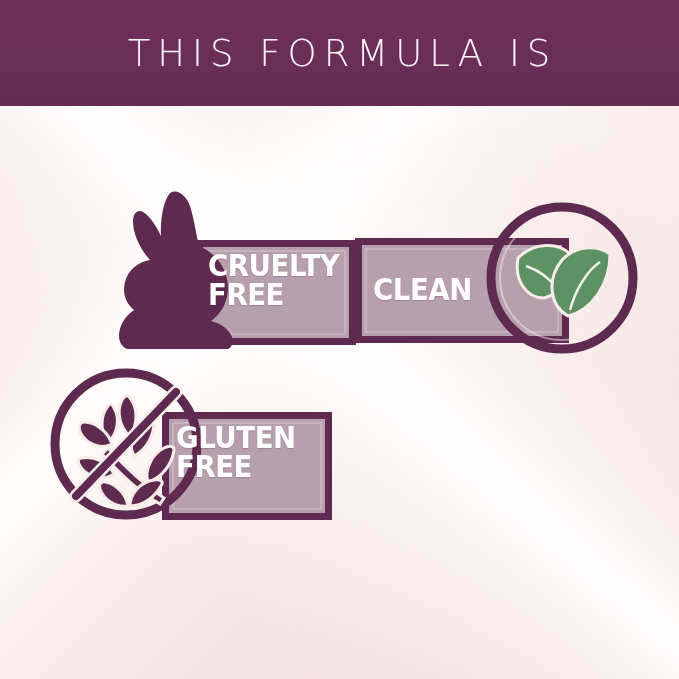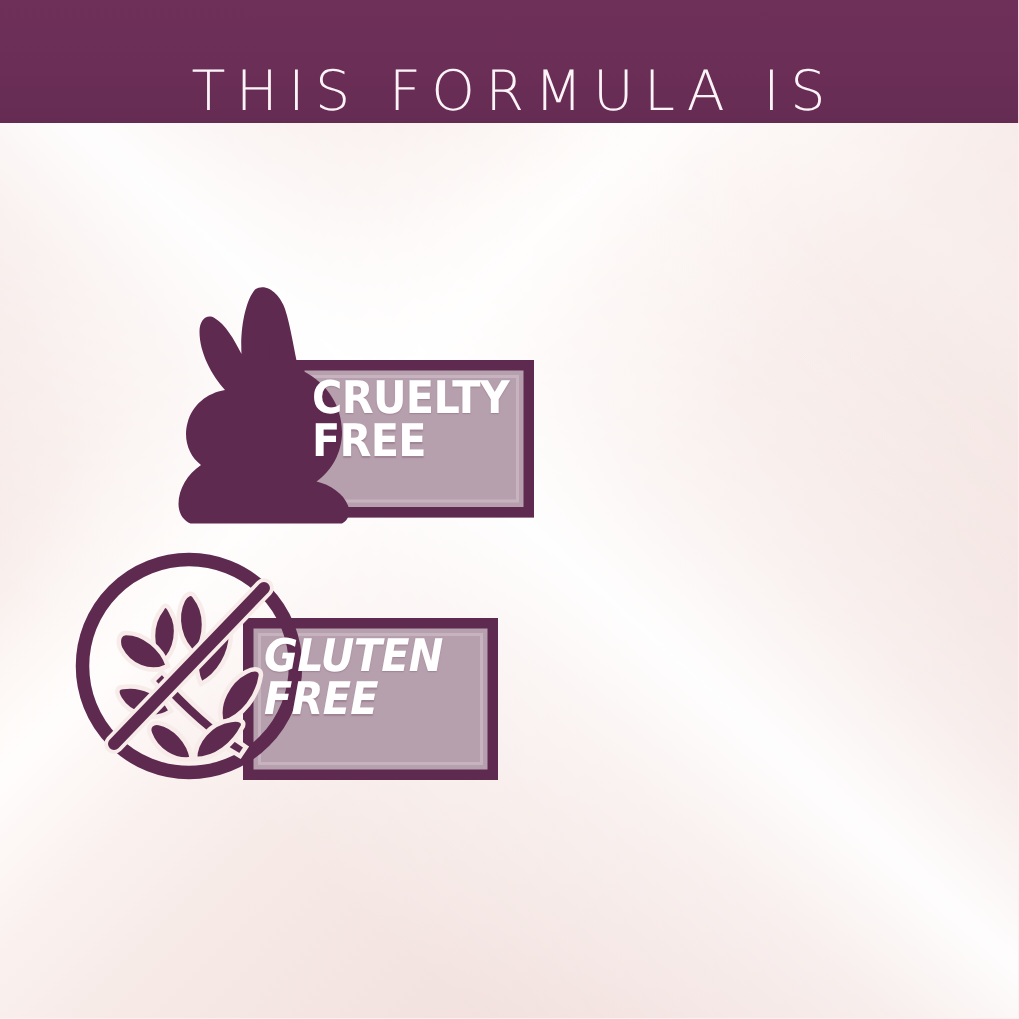--- a/index.html
+++ b/index.html
@@ -57,25 +57,25 @@
         rgba(255,255,255,0.05) 86%,
         rgba(255,255,255,0) 100%);
     pointer-events: none;
   }
 
   
   #header {
     position: absolute;
     left: 0; top: 0;
     width: 679px;
-    height: 82px;
+    height: 106px;
     background: #6b2f5a;
     background: linear-gradient(180deg,#6e3059 0%, #6b2e57 55%, #652c53 100%);
     display: flex;
-    align-items: flex-end;
+    align-items: center;
     justify-content: center;
     z-index: 5;
   }
   #header-title {
     color: #fdf4f8;
     font-size: 37px;
     letter-spacing: 7px;
     font-weight: 300;
     font-family: "DejaVu Sans", sans-serif;
     white-space: nowrap;
@@ -118,21 +118,21 @@
     transform-origin: left center;
     text-shadow: 0 1px 1px rgba(90,40,75,0.25);
     white-space: pre-line;
   }
 
   .icon-svg { position: absolute; overflow: visible; }
 
   
   #badge-cruelty  { left: 108px; top: 100px; width: 260px; height: 165px; }
   #badge-clean    { left: 352px; top: 108px; width: 290px; height: 160px; }
-  #badge-gluten   { left: 46px;  top: 272px; width: 290px; height: 170px; font-style: italic; }
+  #badge-gluten   { left: 46px;  top: 272px; width: 290px; height: 170px; }
   #badge-vegan    { left: 352px; top: 265px; width: 300px; height: 190px; }
 
   #frame-cruelty { left: 88px; top: 50px; width: 160px; height: 105px; }
   #frame-clean   { left: 3px;  top: 40px; width: 214px; height: 105px; }
   #frame-gluten  { left: 116px; top: 50px; width: 170px; height: 108px; }
   #frame-vegan   { left: 3px;  top: 48px; width: 192px; height: 108px; }
 
   #label-cruelty { left: 100px; top: 62px; width: 150px; font-size: 30px; }
   #label-clean   { left: 21px;  top: 78px; width: 180px; font-size: 30px; }
   #label-gluten  { left: 130px; top: 62px; width: 160px; font-size: 30px; }
@@ -179,20 +179,46 @@
           M64 10
           C 60 20, 59 36, 61 50
           L 72 52
           C 71 36, 70 20, 70 12
           C 69 7, 66 6, 64 10 Z"></path>
       </svg>
       <div class="label" id="label-cruelty">CRUELTY
 FREE</div>
     </div>
 
+    <div class="badge" id="badge-clean">
+      <div class="frame" id="frame-clean">
+        <div class="frame-inner"></div>
+      </div>
+      <svg class="icon-svg" width="160" height="160" viewBox="0 0 160 160" style="left:130px; top:0;">
+        <circle cx="80" cy="80" r="71" fill="none" stroke="#5f2a50" stroke-width="9"></circle>
+        <circle cx="80" cy="80" r="62" fill="none" stroke="#f7ece9" stroke-width="2" opacity="0.5"></circle>
+        <g>
+          <path fill="#5e9264" stroke="#f7ece9" stroke-width="3" d="
+            M36 60
+            C 52 44, 76 44, 88 56
+            C 92 74, 80 96, 62 100
+            C 44 100, 32 82, 36 60 Z"></path>
+          <path fill="none" stroke="#f0f6ef" stroke-width="2.4" d="
+            M44 68 C 56 72, 68 80, 76 92"></path>
+          <path fill="#5e9264" stroke="#f7ece9" stroke-width="3" d="
+            M128 56
+            C 128 86, 110 112, 86 118
+            C 68 108, 64 82, 80 62
+            C 93 48, 114 46, 128 56 Z"></path>
+          <path fill="none" stroke="#f0f6ef" stroke-width="2.4" d="
+            M118 64 C 106 72, 94 90, 88 112"></path>
+        </g>
+      </svg>
+      <div class="label" id="label-clean">CLEAN</div>
+    </div>
 
     <div class="badge" id="badge-gluten">
       <div class="frame" id="frame-gluten">
         <div class="frame-inner"></div>
       </div>
       <svg class="icon-svg" width="160" height="165" viewBox="0 0 160 165" style="left:0; top:0;">
         <circle cx="80" cy="82" r="71" fill="none" stroke="#5f2a50" stroke-width="9"></circle>
         <g stroke="#f7ece9" stroke-width="3" fill="#5f2a50">
 
           <path d="M118 136 C 100 124, 80 106, 62 86 L 56 92 C 74 112, 96 132, 114 142 Z"></path>

